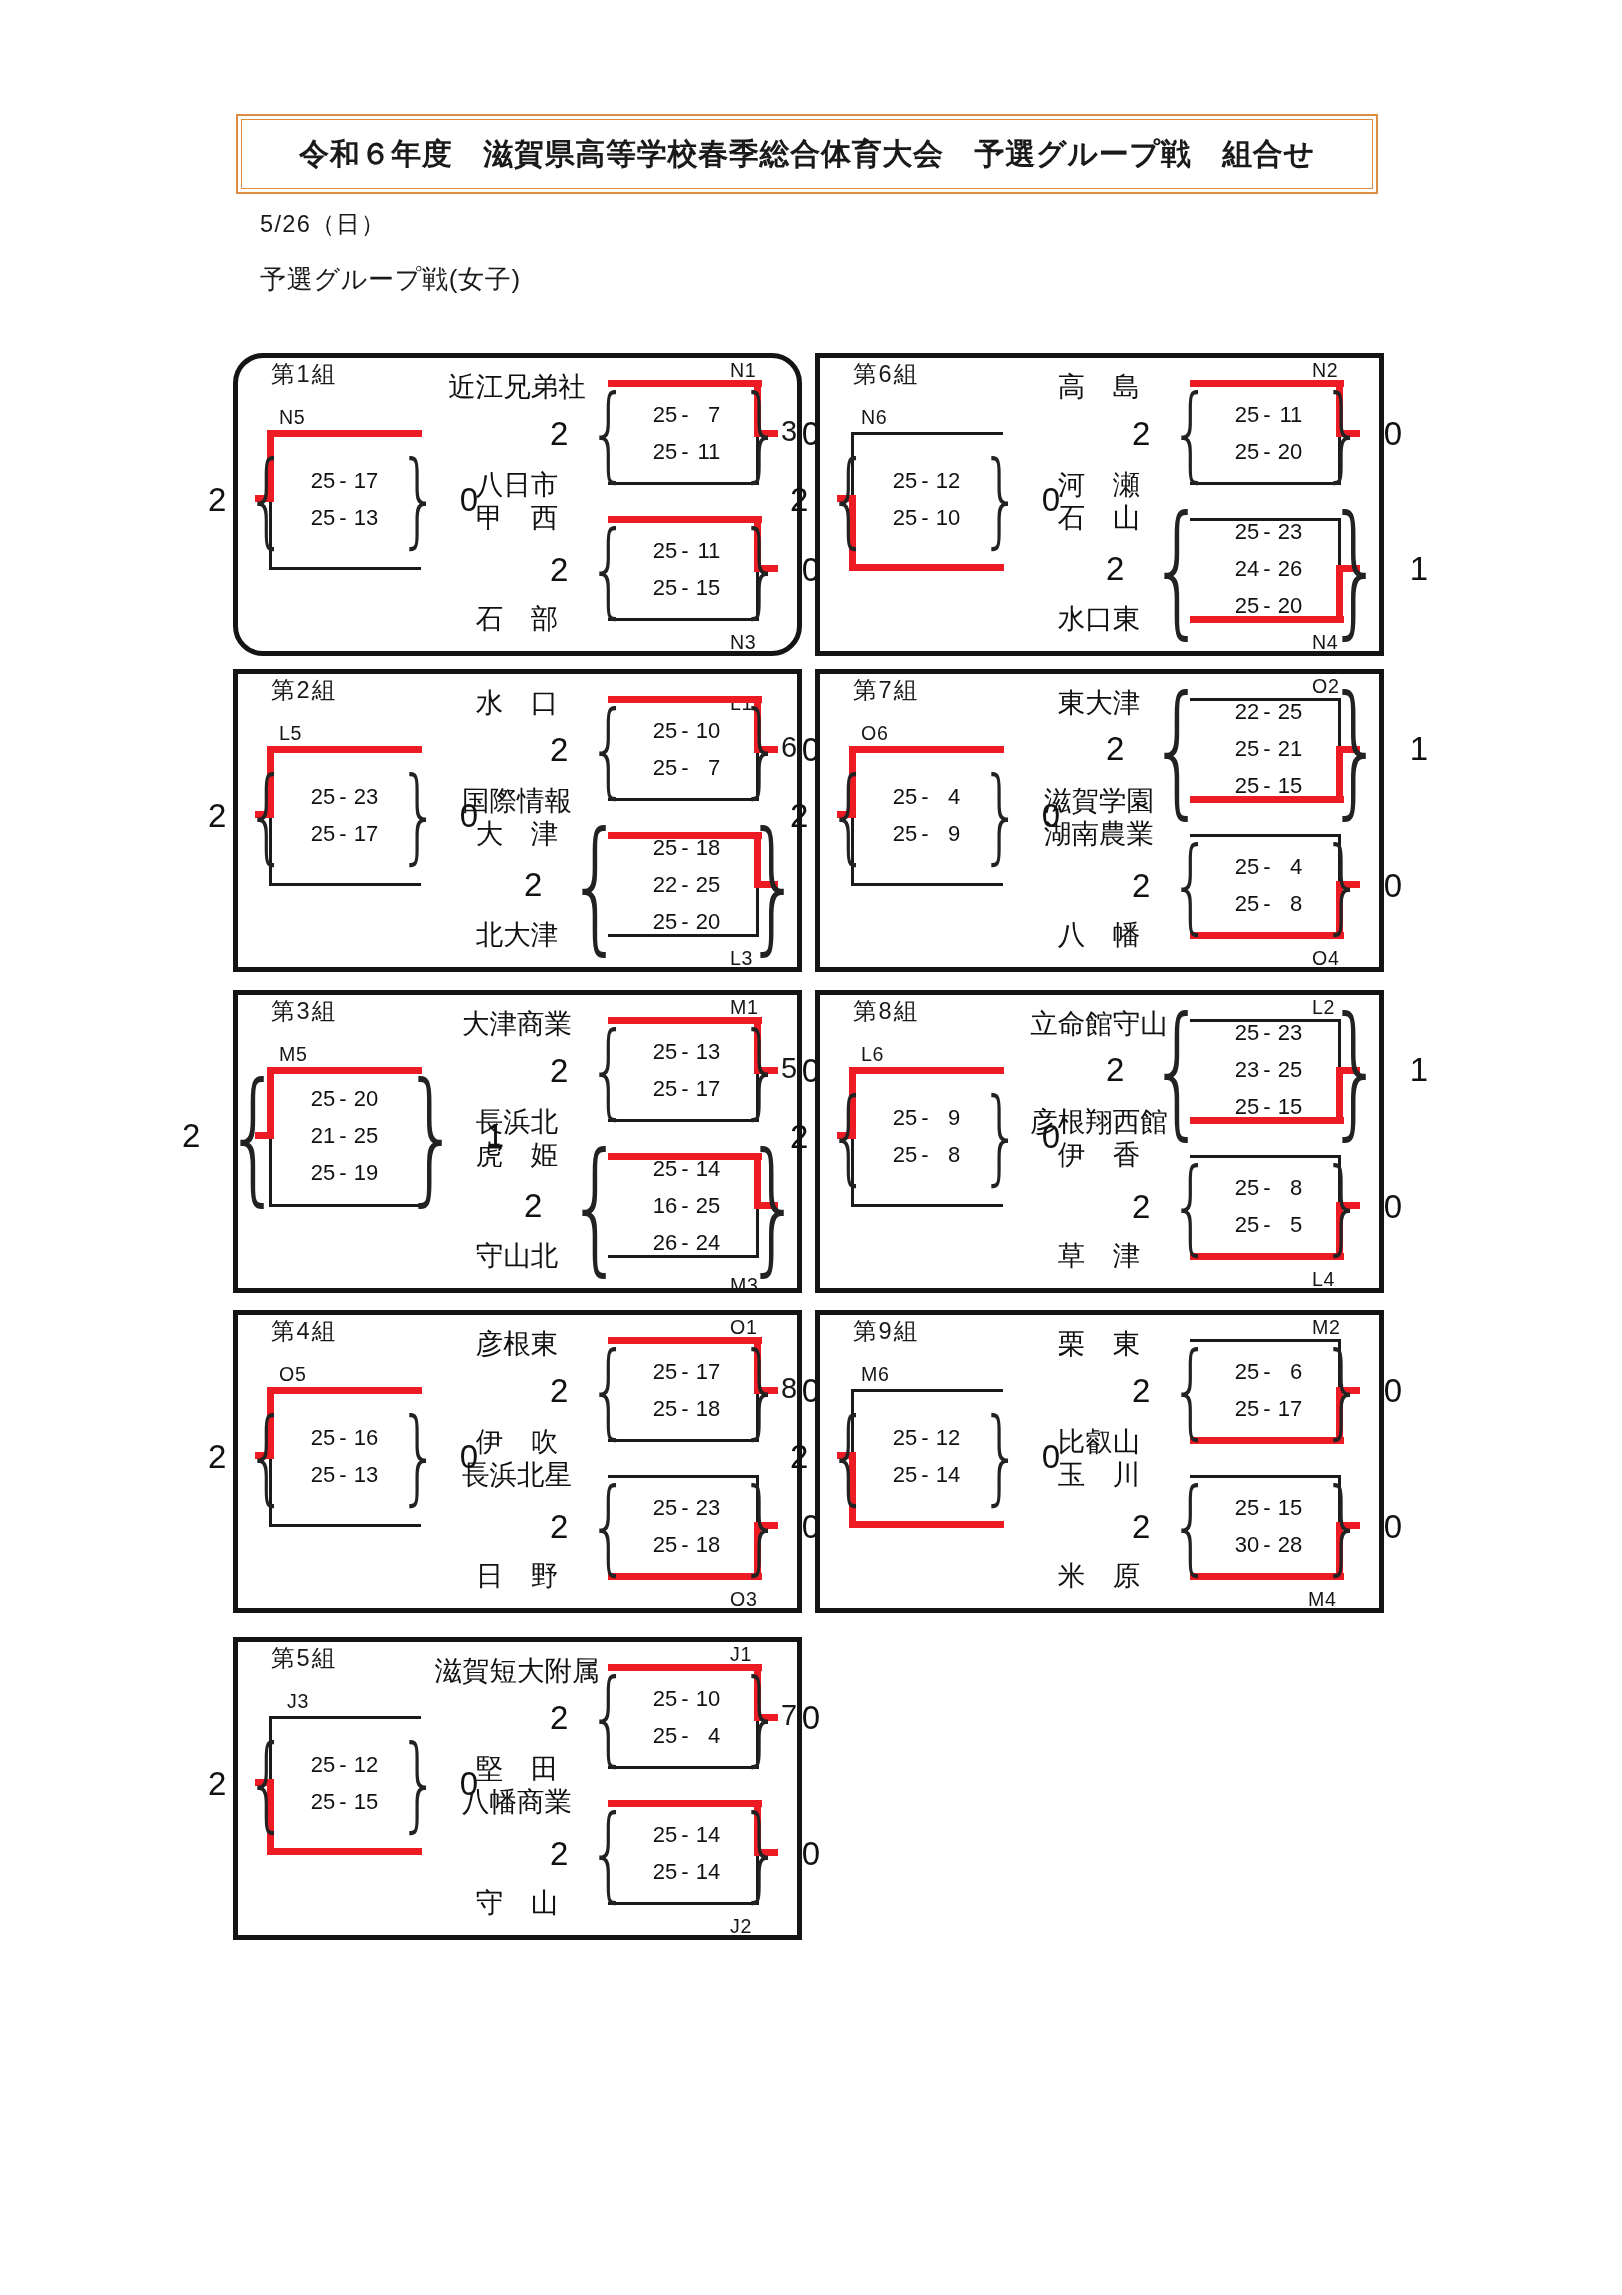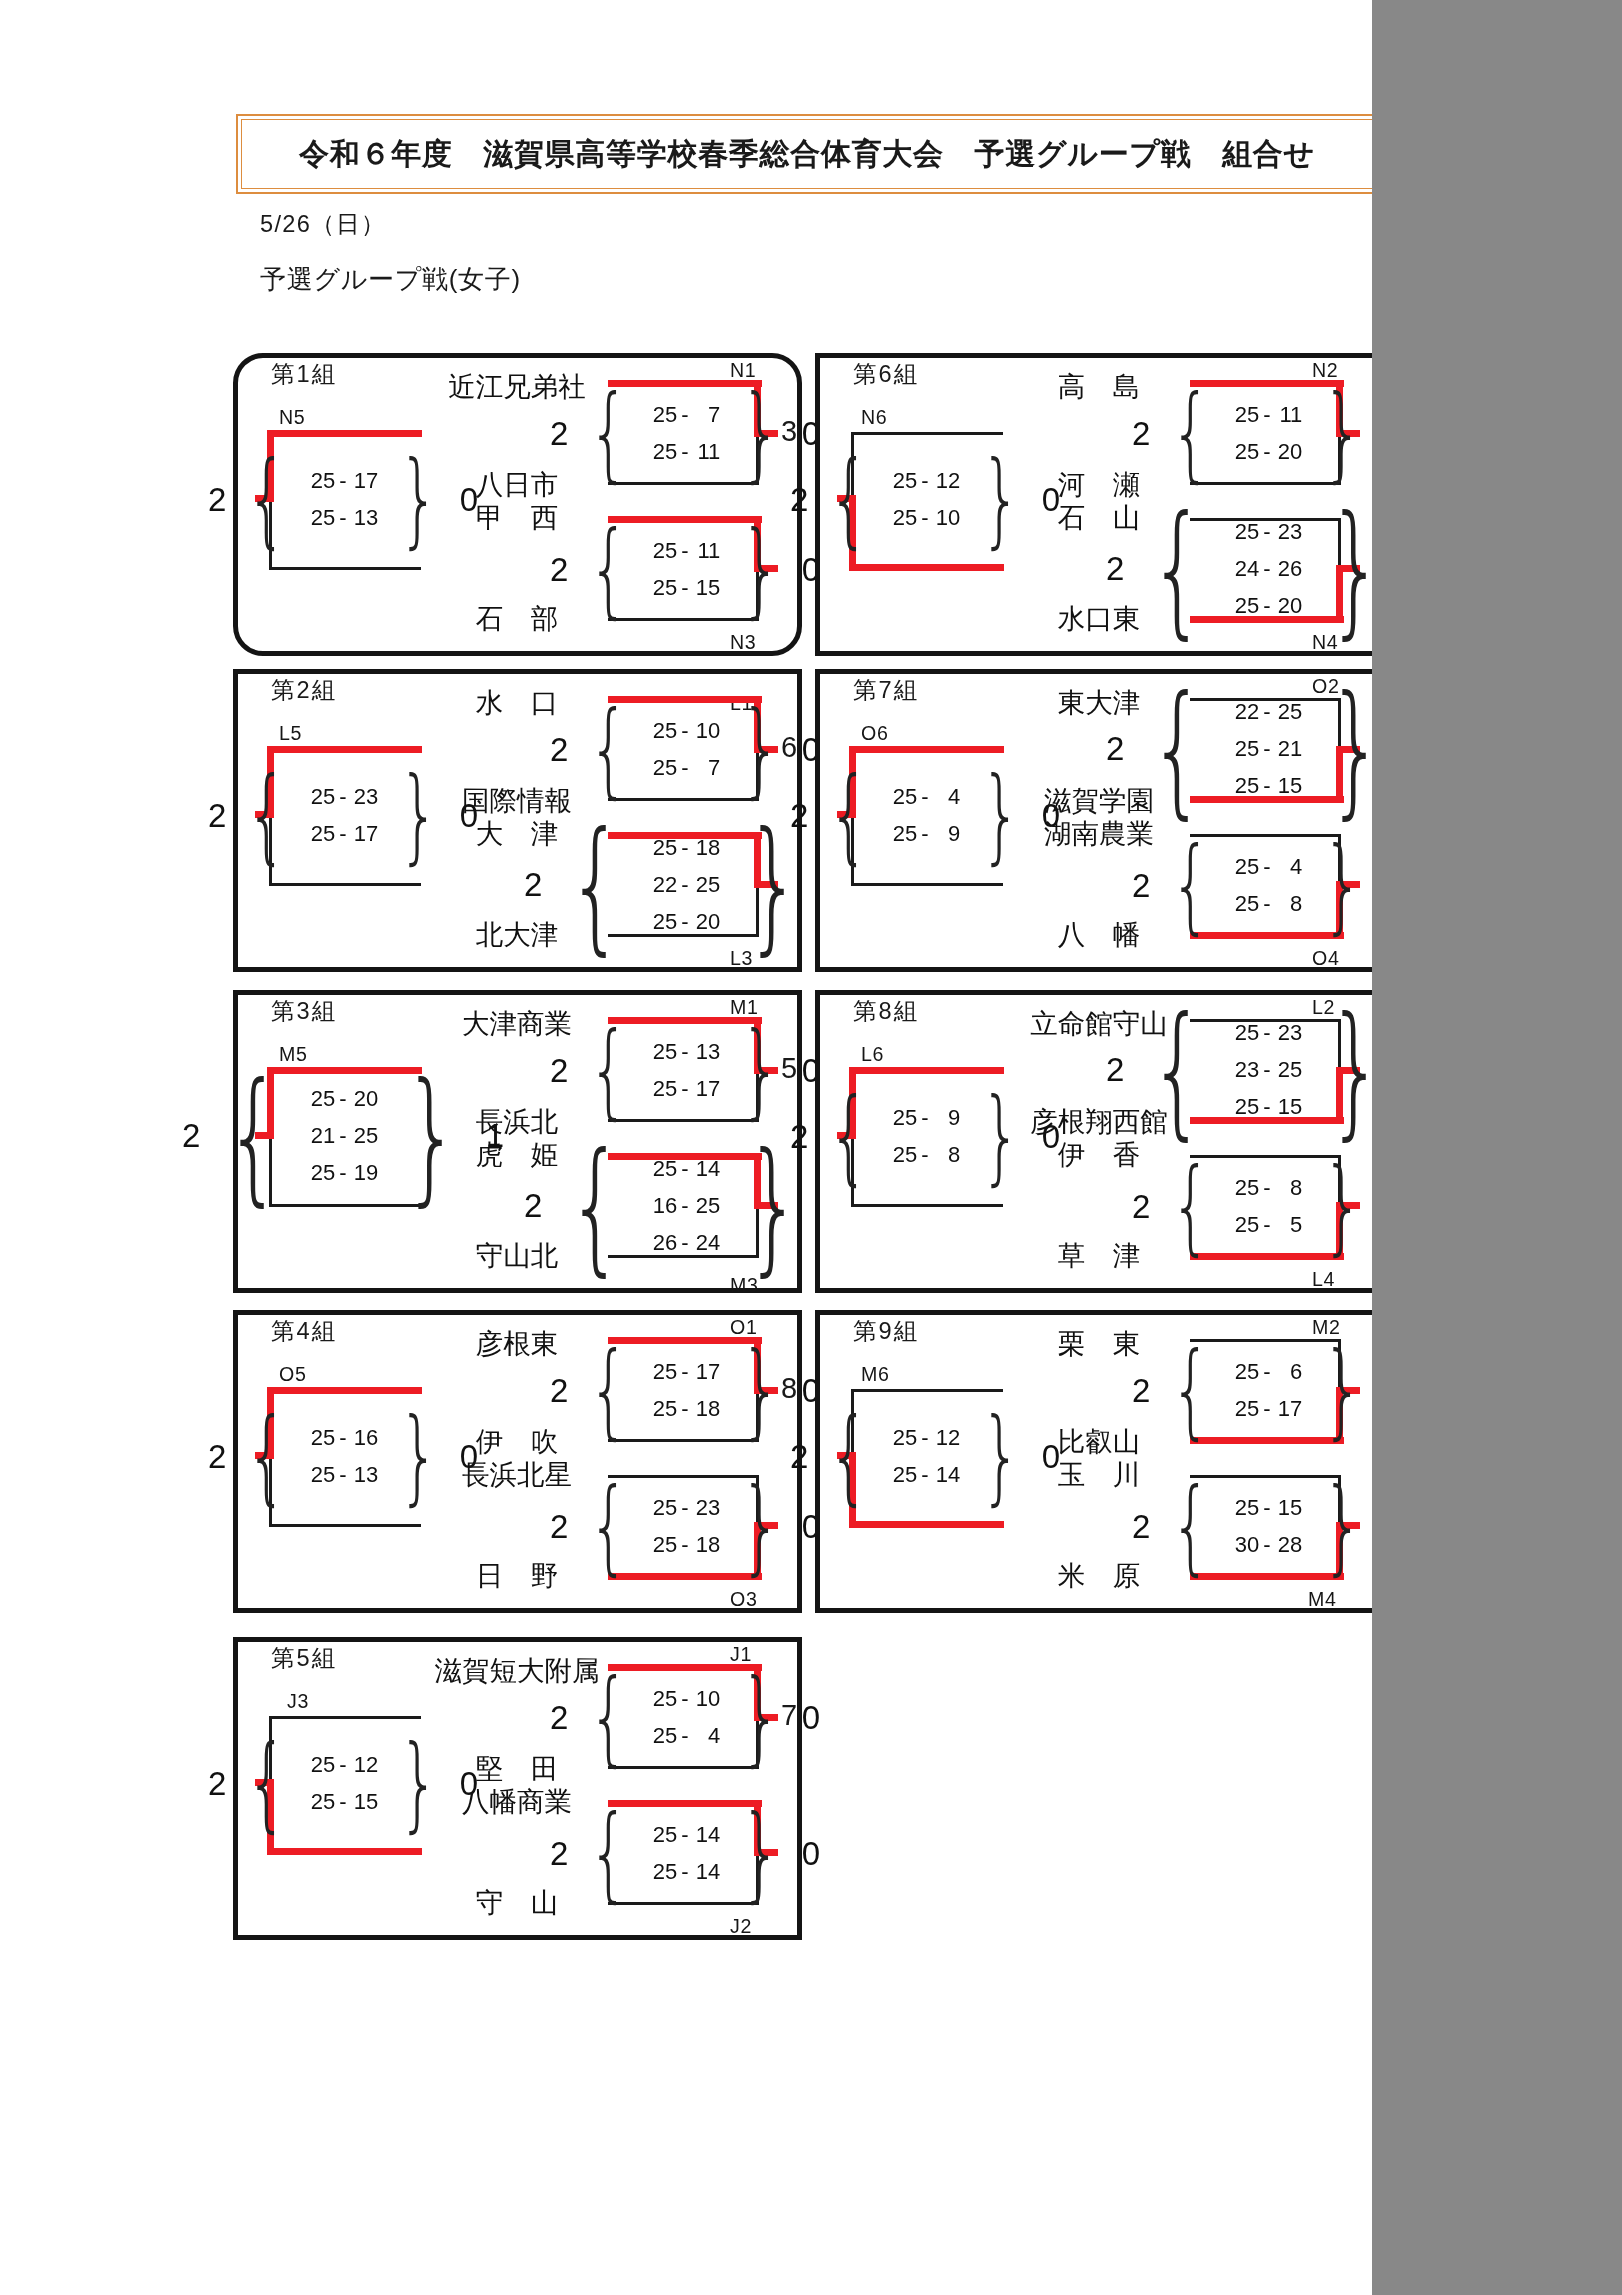--- a/index.html
+++ b/index.html
@@ -1,18 +1,18 @@
 <!DOCTYPE html>
 <html style="font-size:10.5px"><head>
 <meta charset="utf-8">
 <style>
   html,body{margin:0;padding:0;background:#888;}
   .page{
     position:relative;
-    width:1372px;height:2295px;
+    width:1622px;height:2295px;
     background:#ffffff;
     font-family:"Liberation Sans","DejaVu Sans",sans-serif;
     color:#1a1a1a;
     overflow:hidden;
   }
   
   .title-box{
     position:absolute;left:236px;top:114px;width:1142px;height:80px;
     border:2px solid #dd8d3f;padding:2.6px;box-sizing:border-box;
   }

